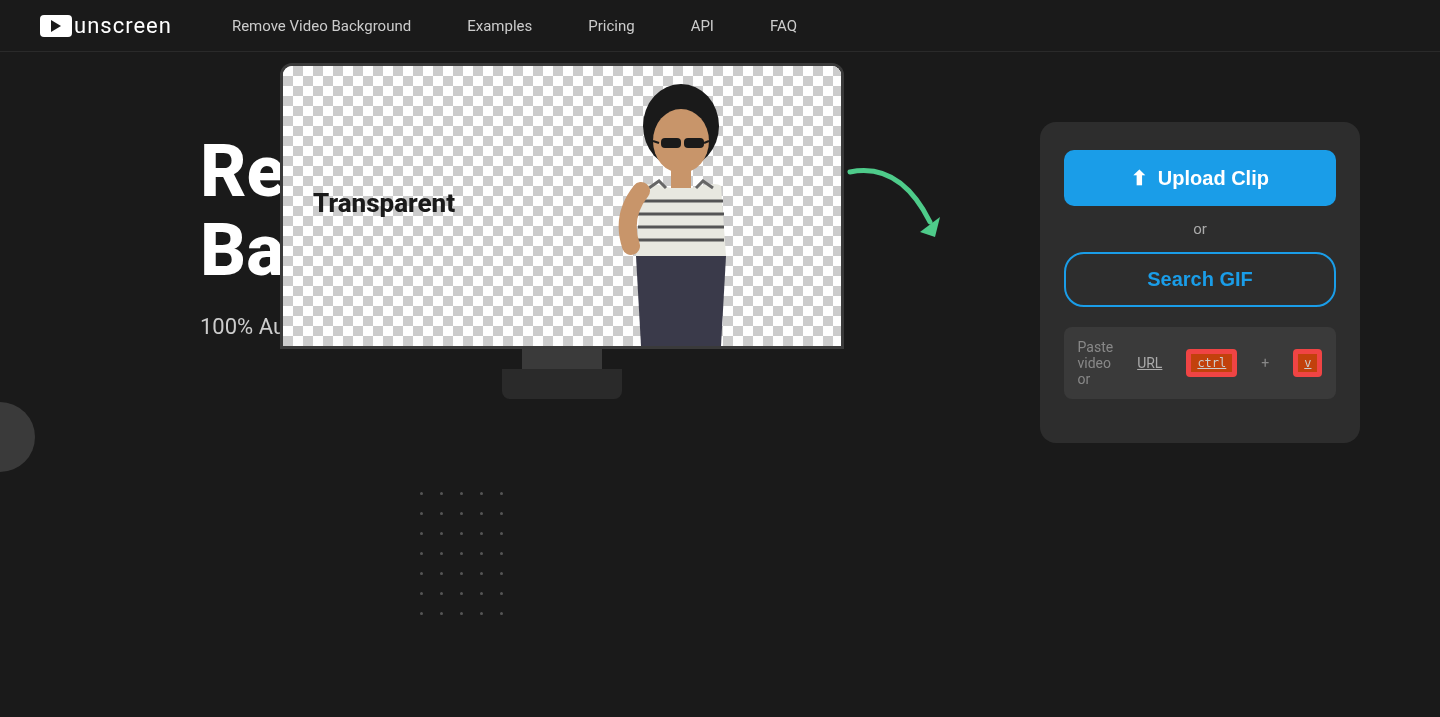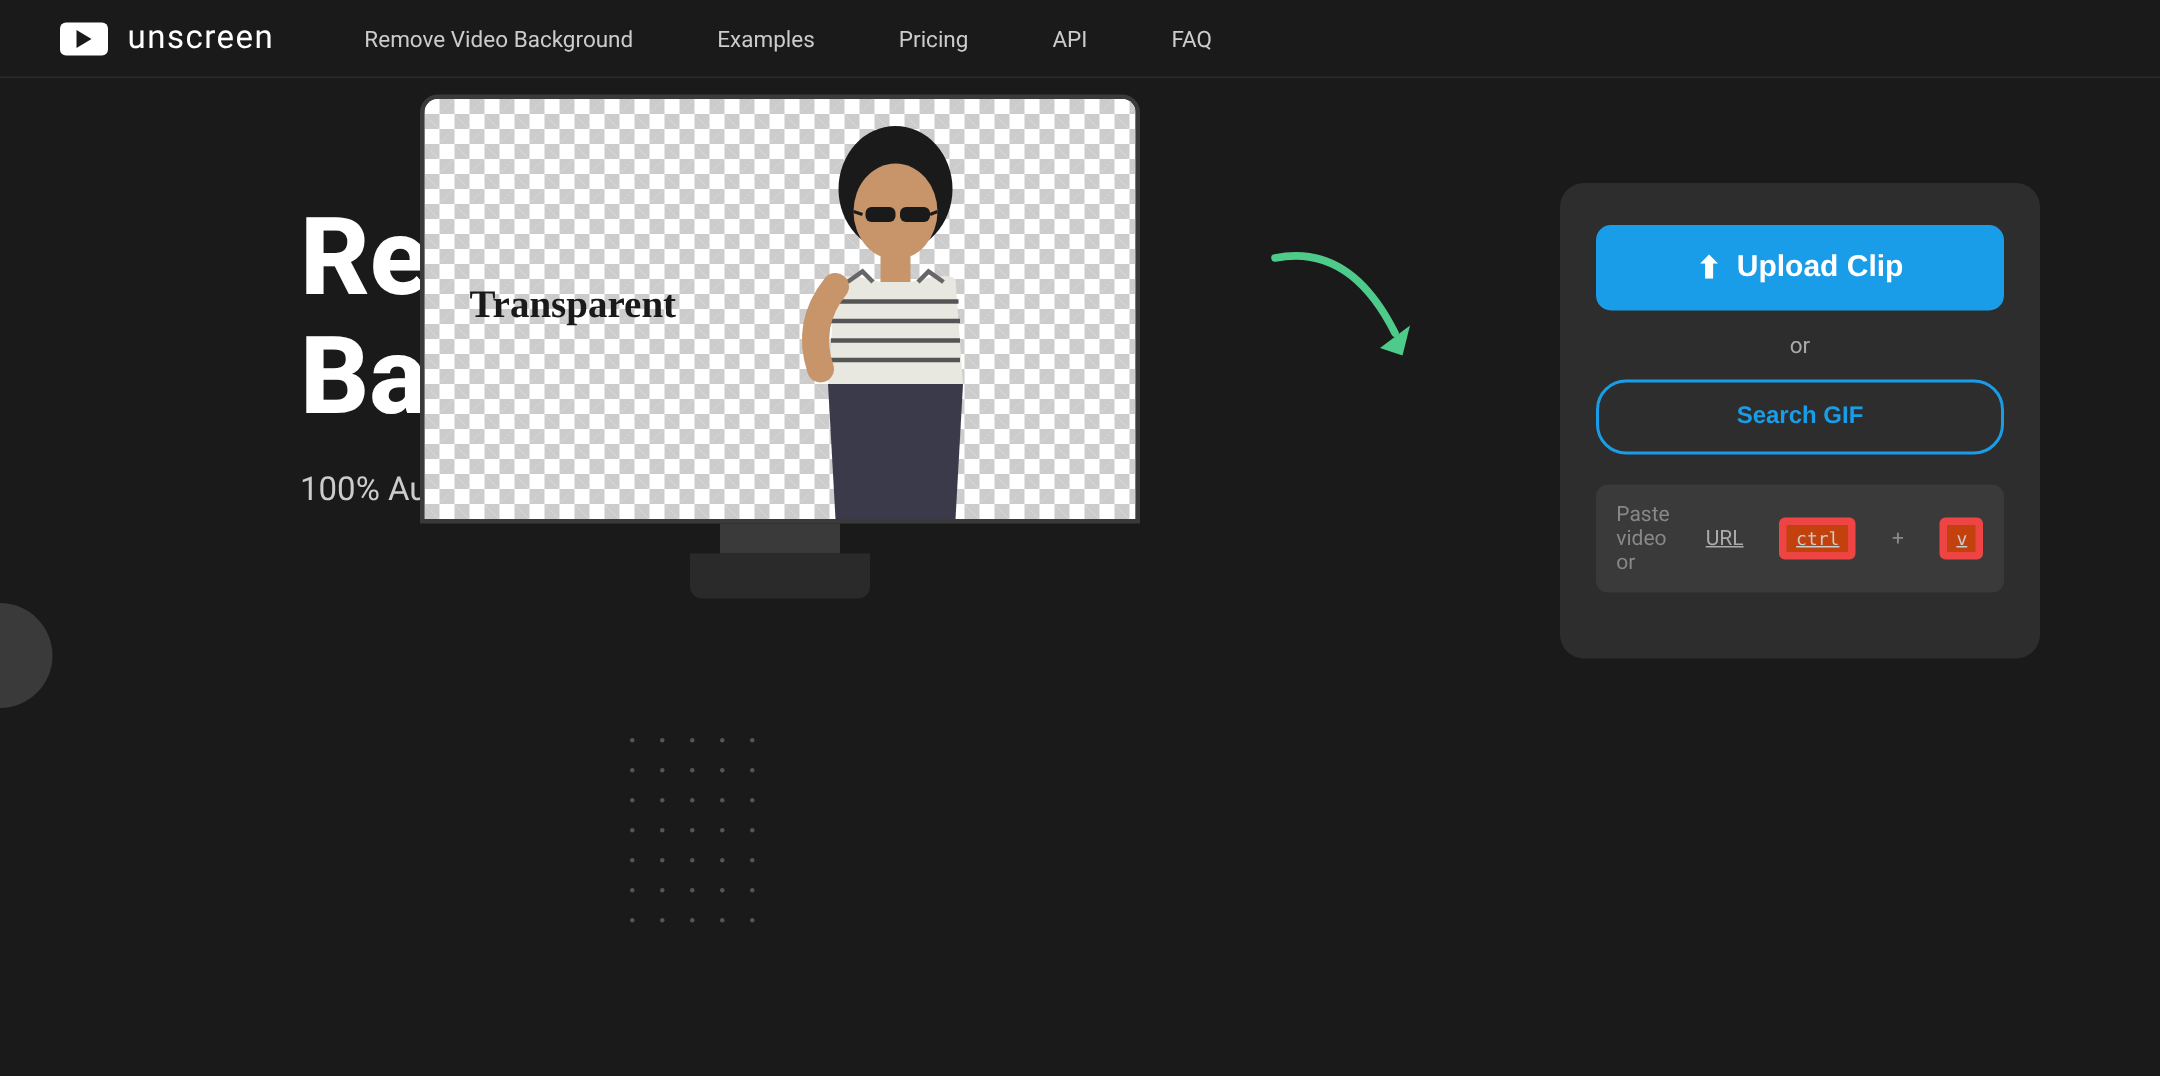--- a/index.html
+++ b/index.html
@@ -22,21 +22,21 @@
       height: 52px;
       background-color: #1a1a1a;
       border-bottom: 1px solid #2a2a2a;
       position: relative;
       z-index: 10;
     }
 
     .logo-area {
       display: flex;
       align-items: center;
-      gap: 13px;
+      gap: 2px;
       margin-right: 60px;
     }
 
     .logo-icon {
       width: 32px;
       height: 22px;
       background: #ffffff;
       border-radius: 4px;
       display: flex;
       align-items: center;
@@ -119,22 +119,21 @@
     .arrow-svg {
       width: 120px;
       height: 100px;
     }
 
     
     .monitor-area {
       position: absolute;
       bottom: -20px;
       left: 80px;
-      width: 480px;
-      font-family: Liberation Serif, serif;
+      width: 564px;
     }
 
     .monitor-frame {
       background: #2a2a2a;
       border-radius: 12px 12px 0 0;
       border: 3px solid #3a3a3a;
       overflow: hidden;
       position: relative;
     }
 
@@ -266,21 +265,21 @@
       margin-bottom: 14px;
     }
 
     .search-gif-btn {
       width: 100%;
       padding: 14px;
       background: transparent;
       border: 2px solid #1a9de8;
       border-radius: 20px;
       color: #1a9de8;
-      font-size: 16px;
+      font-size: 20px;
       font-weight: 700;
       cursor: pointer;
       margin-bottom: 20px;
     }
 
     .supported-formats {
       text-align: center;
       color: #888888;
       font-size: 13px;
       line-height: 1.6;

